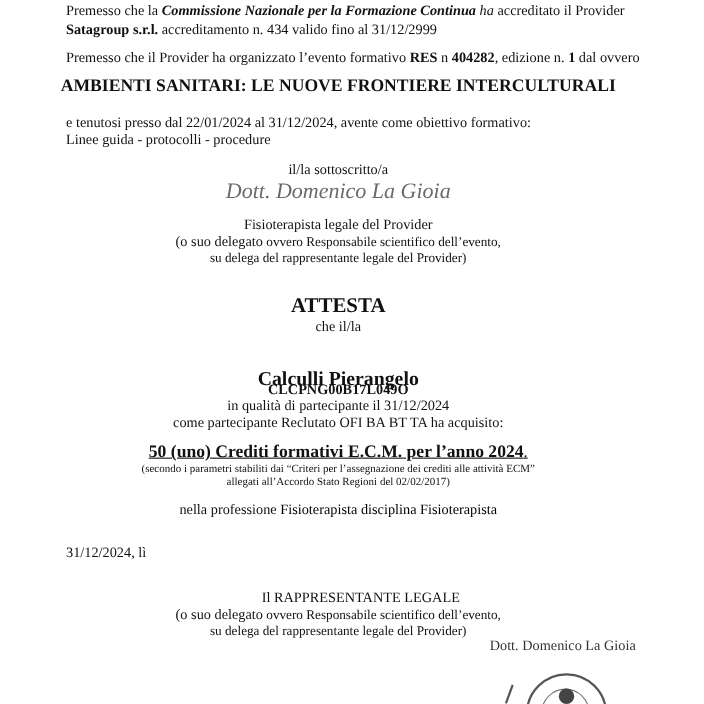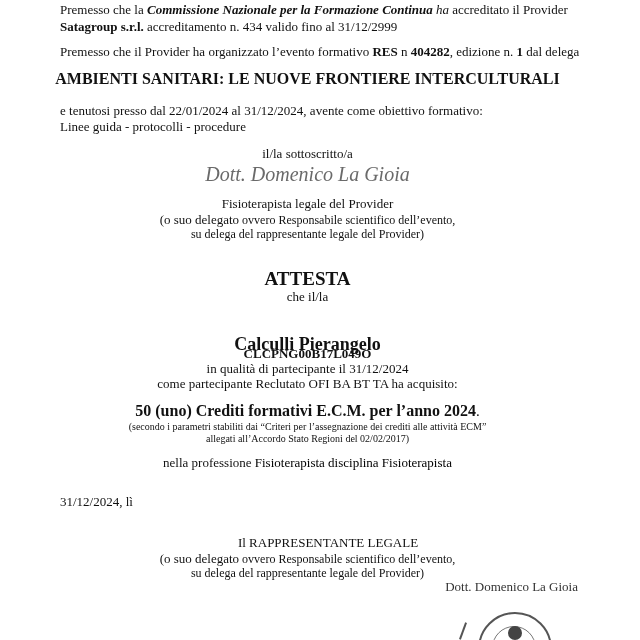--- a/index.html
+++ b/index.html
@@ -29,42 +29,42 @@
 </head>
 <body>
 
 <div class="abs left" style="top:2px;">
   <span>Premesso che la </span><span class="bi">Commissione Nazionale per la Formazione Continua</span><span class="i"> ha</span><span> accreditato il Provider</span>
 </div>
 <div class="abs left" style="top:19px;">
   <span class="b">Satagroup s.r.l.</span><span> accreditamento n. 434 valido fino al 31/12/2999</span>
 </div>
 <div class="abs left" style="top:44px;">
-  <span>Premesso che il Provider ha organizzato l’evento formativo </span><span class="b">RES</span><span> n </span><span class="b">404282</span><span>, edizione n. </span><span class="b">1</span><span> dal delega</span>
+  <span>Premesso che il Provider ha organizzato l’evento formativo </span><span class="b">RES</span><span> n </span><span class="b">404282</span><span>, edizione n. </span><span class="b">1</span><span> dal ovvero</span>
 </div>
 
 <div class="abs center title" style="top:70px;">AMBIENTI SANITARI: LE NUOVE FRONTIERE INTERCULTURALI</div>
 <div class="abs left" style="top:103px;">e tenutosi presso  dal 22/01/2024 al 31/12/2024, avente come obiettivo formativo:</div>
 <div class="abs left" style="top:119px;">Linee guida - protocolli - procedure</div>
 
 <div class="abs center t13" style="top:146px;">il/la sottoscritto/a</div>
 <div class="abs center sig-name" style="top:163px;">Dott. Domenico La Gioia</div>
 <div class="abs center t13" style="top:196px;">Fisioterapista legale del Provider</div>
 <div class="abs center t12" style="top:212px;">
   <span style="font-size:13px">(o suo </span><span style="font-size:13px">delegato</span><span> ovvero Responsabile scientifico dell’evento,</span>
 </div>
 <div class="abs center t12" style="top:227px;">su delega del rappresentante legale del Provider)</div>
 
 <div class="abs center attesta" style="top:268px;">ATTESTA</div>
 <div class="abs center t13" style="top:289px;">che il/la</div>
 <div class="abs center b" style="top:314px; font-size:18px;margin-top:20px;">Calculli Pierangelo</div>
 <div class="abs center b t13" style="top:346px;">CLCPNG00B17L049O</div>
 <div class="abs center t13" style="top:361px;">in qualità di partecipante il 31/12/2024</div>
 <div class="abs center t13" style="top:376px;">come partecipante Reclutato OFI BA BT TA ha acquisito:</div>
-<div class="abs center" style="top:402px;">
+<div class="abs center" style="top:402px;text-decoration:underline;">
   <span class="credits">50 (uno) Crediti formativi E.C.M. per l’anno 2024</span><span style="font-size:15px">.</span>
 </div>
 <div class="abs center t10" style="top:421px;">(secondo i parametri stabiliti dai “Criteri per l’assegnazione dei crediti alle attività ECM”</div>
 <div class="abs center t10" style="top:433px;">allegati all’Accordo Stato Regioni del 02/02/2017)</div>
 <div class="abs center t13" style="top:455px;">
   <span>nella professione </span><span style="color:#000;">Fisioterapista disciplina Fisioterapista</span>
 </div>
 
 <div class="abs left" style="top:494px;">31/12/2024, lì</div>
 <div class="abs center t13" style="top:535px; left:0; width:640px; padding-left:8px;">Il RAPPRESENTANTE LEGALE</div>

